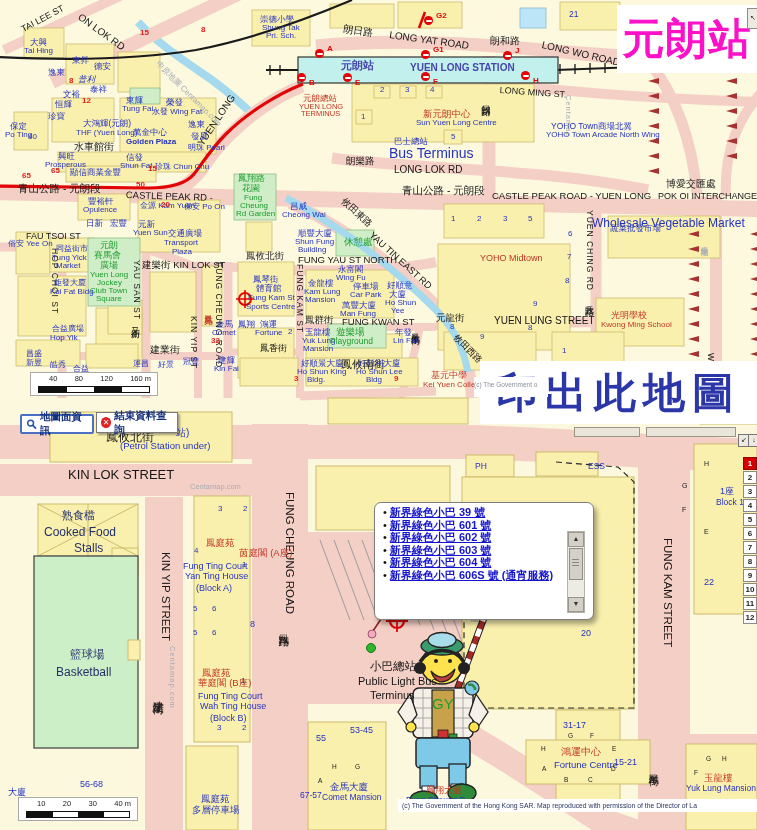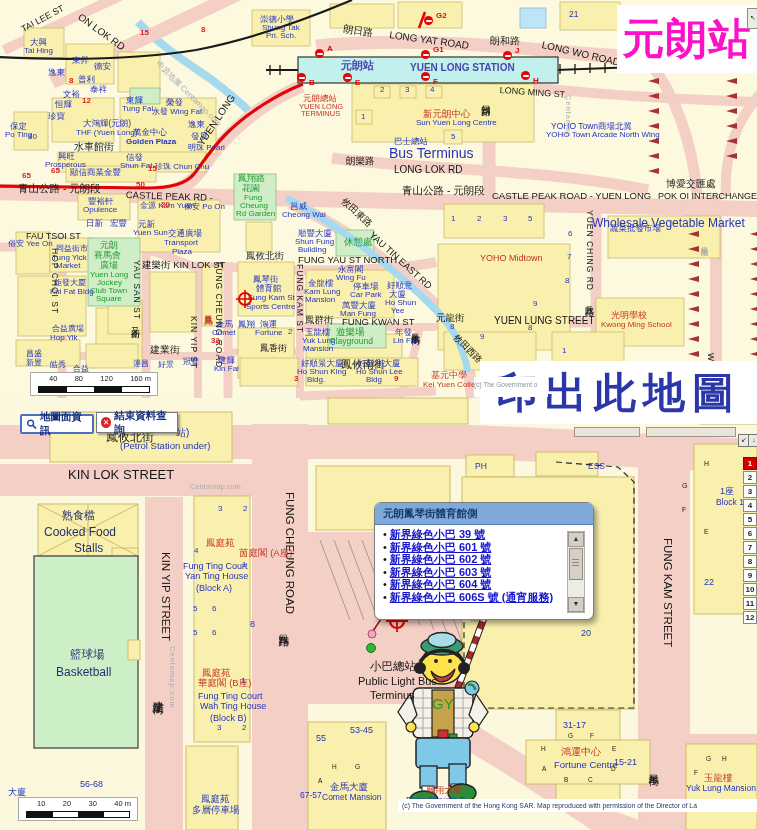--- a/index.html
+++ b/index.html
@@ -371,21 +371,21 @@
       <div class="lbl rd vert" style="left: 204px; top: 308px; font-size: 8.5px;">鳳凰苑</div>
       <div class="lbl bl" style="left: 260px; top: 15px; font-size: 8.5px;">崇德小學</div>
       <div class="lbl bl" style="left: 262px; top: 24px; font-size: 8px;">Shung Tak</div>
       <div class="lbl bl" style="left: 266px; top: 32px; font-size: 8px;">Pri. Sch.</div>
       <div class="lbl bl" style="left: 569px; top: 10px; font-size: 8.5px;">21</div>
       <div class="lbl bl" style="left: 30px; top: 38px; font-size: 8.5px;">大興</div>
       <div class="lbl bl" style="left: 24px; top: 47px; font-size: 8px;">Tai Hing</div>
       <div class="lbl bl" style="left: 72px; top: 56px; font-size: 8.5px;">東昇</div>
       <div class="lbl bl" style="left: 94px; top: 62px; font-size: 8.5px;">德安</div>
       <div class="lbl bl" style="left: 48px; top: 68px; font-size: 8.5px;">逸東</div>
-      <div class="lbl bl" style="left: 78px; top: 75px; font-size: 8.5px;">普利</div>
+      <div class="lbl bl" style="left: 78px; top: 75px; font-size: 8.5px; font-style: italic;">普利</div>
       <div class="lbl bl" style="left: 90px; top: 85px; font-size: 8.5px;">泰祥</div>
       <div class="lbl bl" style="left: 63px; top: 90px; font-size: 8.5px;">文裕</div>
       <div class="lbl bl" style="left: 55px; top: 100px; font-size: 8.5px;">恒輝</div>
       <div class="lbl bl" style="left: 48px; top: 112px; font-size: 8.5px;">珍寶</div>
       <div class="lbl bl" style="left: 10px; top: 122px; font-size: 8.5px;">保定</div>
       <div class="lbl bl" style="left: 5px; top: 131px; font-size: 8px;">Po Ting</div>
       <div class="lbl bl" style="left: 83px; top: 119px; font-size: 8.5px;">大鴻輝(元朗)</div>
       <div class="lbl bl" style="left: 76px; top: 129px; font-size: 8px;">THF (Yuen Long)</div>
       <div class="lbl bl" style="left: 126px; top: 96px; font-size: 8.5px;">東輝</div>
       <div class="lbl bl" style="left: 122px; top: 105px; font-size: 8px;">Tung Fai</div>
@@ -701,21 +701,20 @@
       <div class="page-num">6</div>
       <div class="page-num">7</div>
       <div class="page-num">8</div>
       <div class="page-num">9</div>
       <div class="page-num">10</div>
       <div class="page-num">11</div>
       <div class="page-num">12</div>
     </div>
 
 <div id="popup">
-  <div id="popup-header">元朗鳳琴街體育館側</div>
   <ul id="popup-list">
         <li><span class="bullet">•</span><a href="#">新界綠色小巴 39 號</a></li>
         <li><span class="bullet">•</span><a href="#">新界綠色小巴 601 號</a></li>
         <li><span class="bullet">•</span><a href="#">新界綠色小巴 602 號</a></li>
         <li><span class="bullet">•</span><a href="#">新界綠色小巴 603 號</a></li>
         <li><span class="bullet">•</span><a href="#">新界綠色小巴 604 號</a></li>
         <li><span class="bullet">•</span><a href="#">新界綠色小巴 606S 號 (通宵服務)</a></li>
       </ul>
   <div id="popup-scroll">
     <div class="sb-btn">▲</div>

